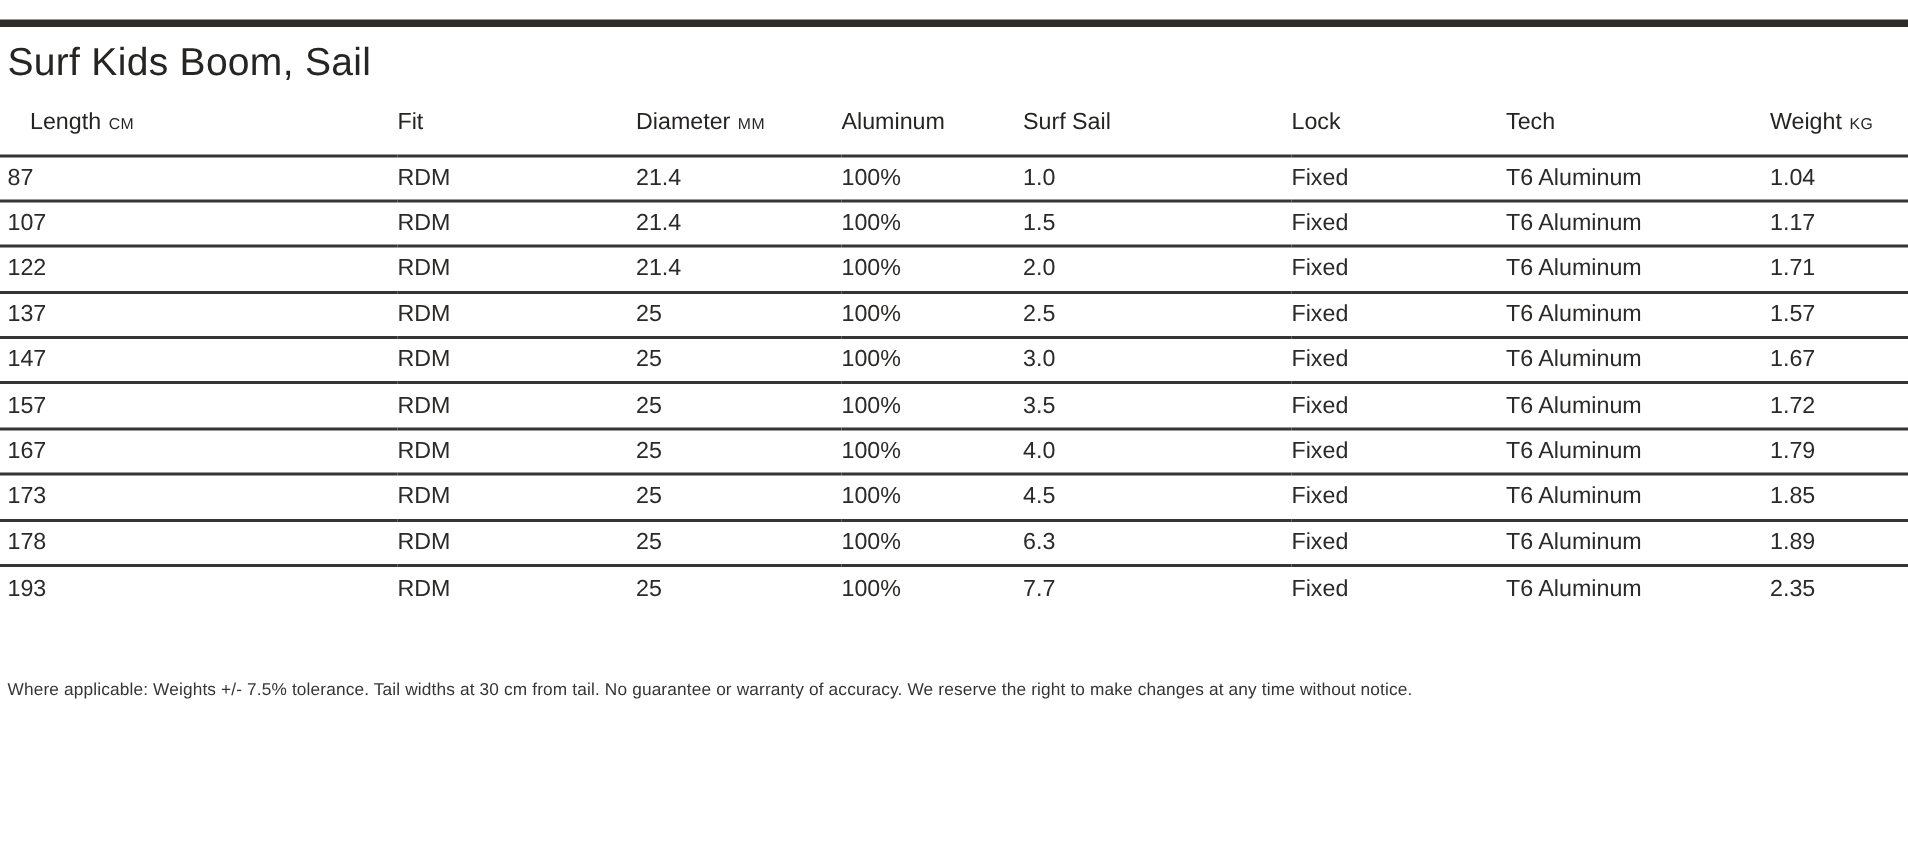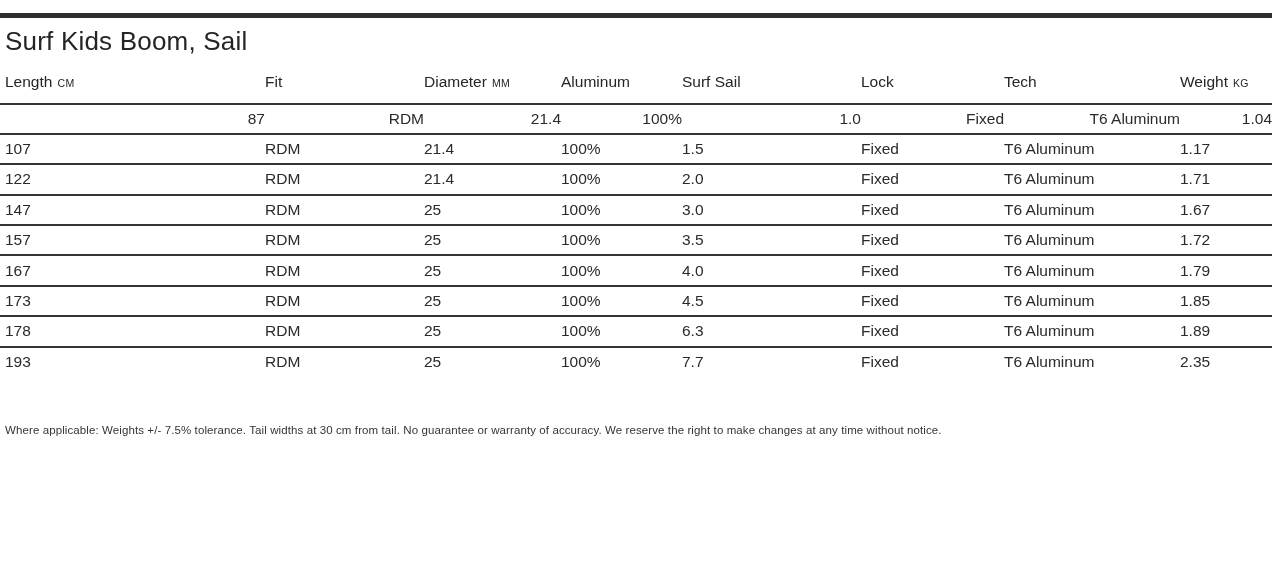--- a/index.html
+++ b/index.html
@@ -33,37 +33,37 @@
   }
   thead th {
     text-align: left;
     font-weight: normal;
     font-size: 15.5px;
     padding: 15px 0 12px 0;
     color: #262523;
     border-bottom: 2px solid #363533;
     white-space: nowrap;
   }
-  thead th:first-child { padding-left: 5px; }
+  thead th:first-child { padding-left: 20px; }
   .unit {
     font-size: 10.5px;
     text-transform: uppercase;
     letter-spacing: 0.4px;
     margin-left: 5px;
   }
   tbody td {
     font-size: 15.5px;
     height: 30.4px;
     vertical-align: middle;
     border-top: 2px solid #363533;
     white-space: nowrap;
     color: #2b2a28;
     padding: 0;
   }
-  tbody tr:first-child td { border-top: none; text-align: right; }
+  tbody tr:first-child td { border-top: none; }
   tbody td:first-child { padding-left: 5px; }
   .footnote {
     margin: 47px 0 12px 5px;
     font-size: 11.5px;
     letter-spacing: 0.1px;
     color: #363533;
   }
 </style>
 </head>
 <body>
@@ -120,20 +120,30 @@
           <td>122</td>
           <td>RDM</td>
           <td>21.4</td>
           <td>100%</td>
           <td>2.0</td>
           <td>Fixed</td>
           <td>T6 Aluminum</td>
           <td>1.71</td>
         </tr>
         <tr>
+          <td>137</td>
+          <td>RDM</td>
+          <td>25</td>
+          <td>100%</td>
+          <td>2.5</td>
+          <td>Fixed</td>
+          <td>T6 Aluminum</td>
+          <td>1.57</td>
+        </tr>
+        <tr>
           <td>147</td>
           <td>RDM</td>
           <td>25</td>
           <td>100%</td>
           <td>3.0</td>
           <td>Fixed</td>
           <td>T6 Aluminum</td>
           <td>1.67</td>
         </tr>
         <tr>

